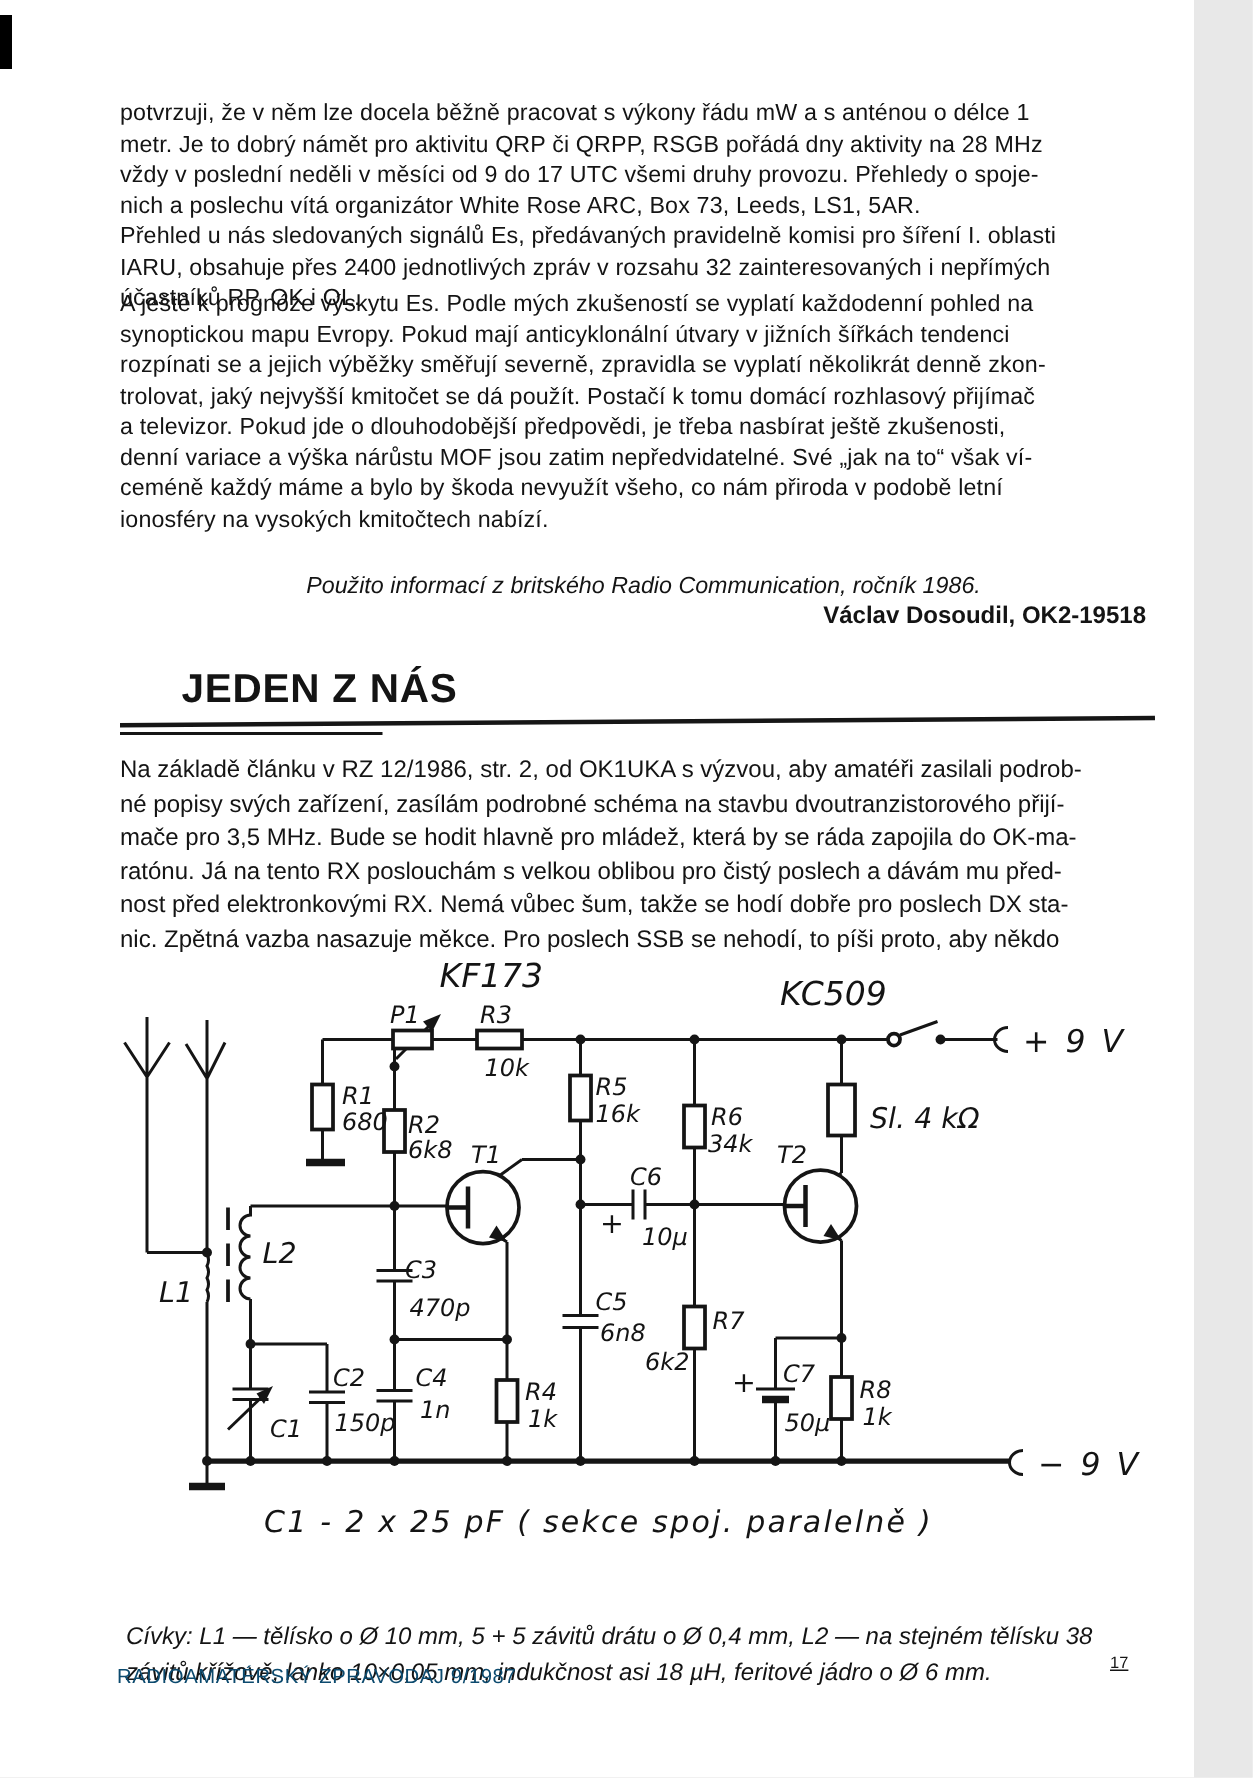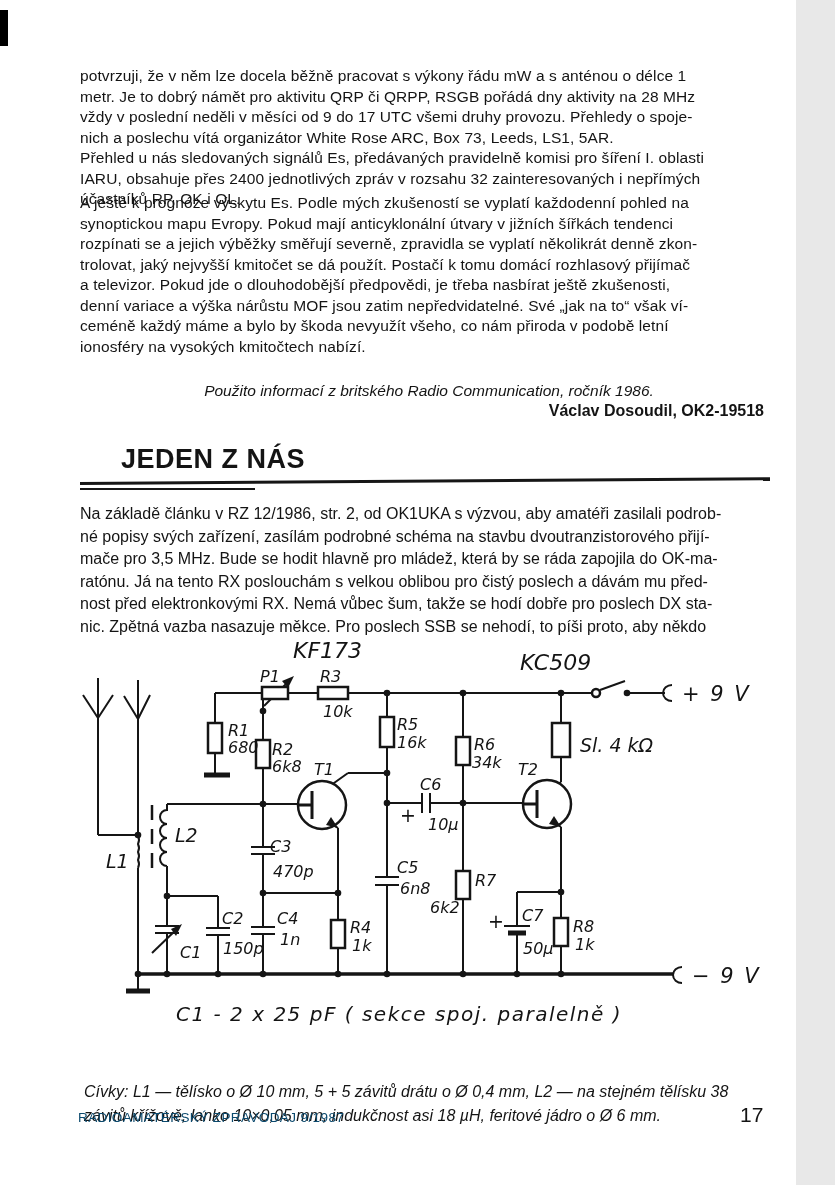--- a/index.html
+++ b/index.html
@@ -9,21 +9,21 @@
   .bodytext{left:80px;width:698px;font-size:15.5px;line-height:20.5px;
             white-space:pre-line;letter-spacing:0.1px;}
   .p4text{left:80px;width:702px;font-size:16px;line-height:22.5px;white-space:pre-line;}
   .source{left:80px;width:698px;font-size:15.5px;font-style:italic;text-align:center;}
   .author{left:80px;width:684px;font-size:16px;font-weight:bold;text-align:right;}
   .heading{left:80px;font-size:27px;font-weight:bold;letter-spacing:0.5px;margin-left:41px;}
   .rule{background:#161616;}
   .coilnote{left:84px;width:706px;font-size:16px;font-style:italic;line-height:23.5px;
             white-space:pre-line;margin-top:48px;}
   .footer-j{left:78px;font-size:13.5px;letter-spacing:0.4px;color:#0c4a6e;}
-  .footer-p{left:740px;font-size:21px;}
+  .footer-p{left:740px;font-size:11px;text-decoration:underline;}
   .scanmark{left:0;top:10px;width:8px;height:36px;background:#000;}
   svg text{fill:#141414;}
   .hw{font-family:"DejaVu Sans",sans-serif;font-style:italic;font-size:16px;}
   .hw-big{font-family:"DejaVu Sans",sans-serif;font-style:italic;font-size:22px;}
   .hw-med{font-family:"DejaVu Sans",sans-serif;font-style:italic;font-size:19px;}
   .hw-cap{font-family:"DejaVu Sans",sans-serif;font-style:italic;font-size:20px;letter-spacing:1.5px;}
   .hw-sup{font-family:"DejaVu Sans",sans-serif;font-style:italic;font-size:21px;letter-spacing:2px;}
 </style>
 </head>
 <body>

